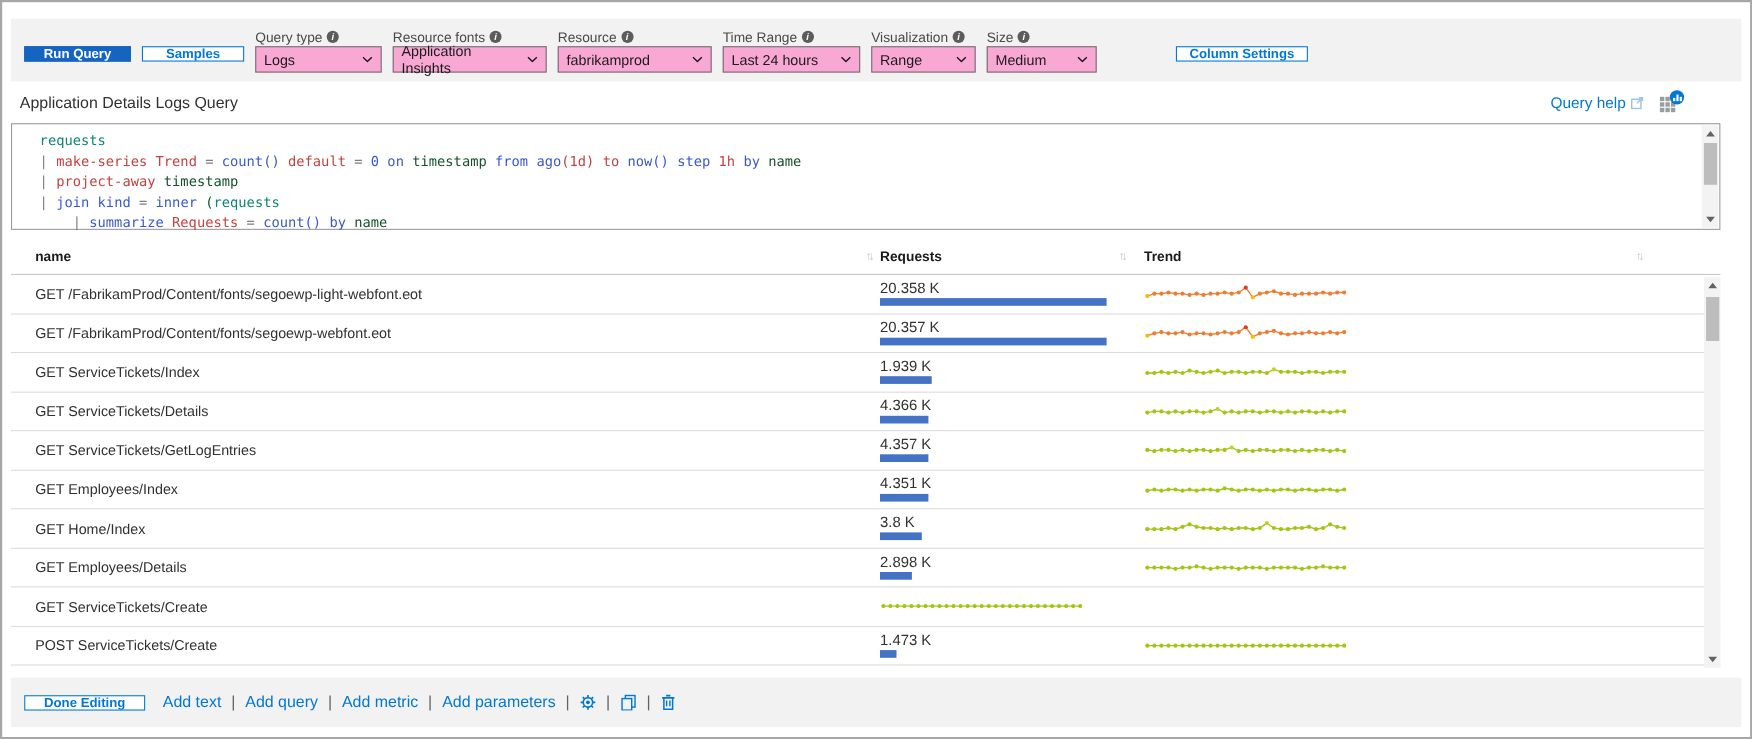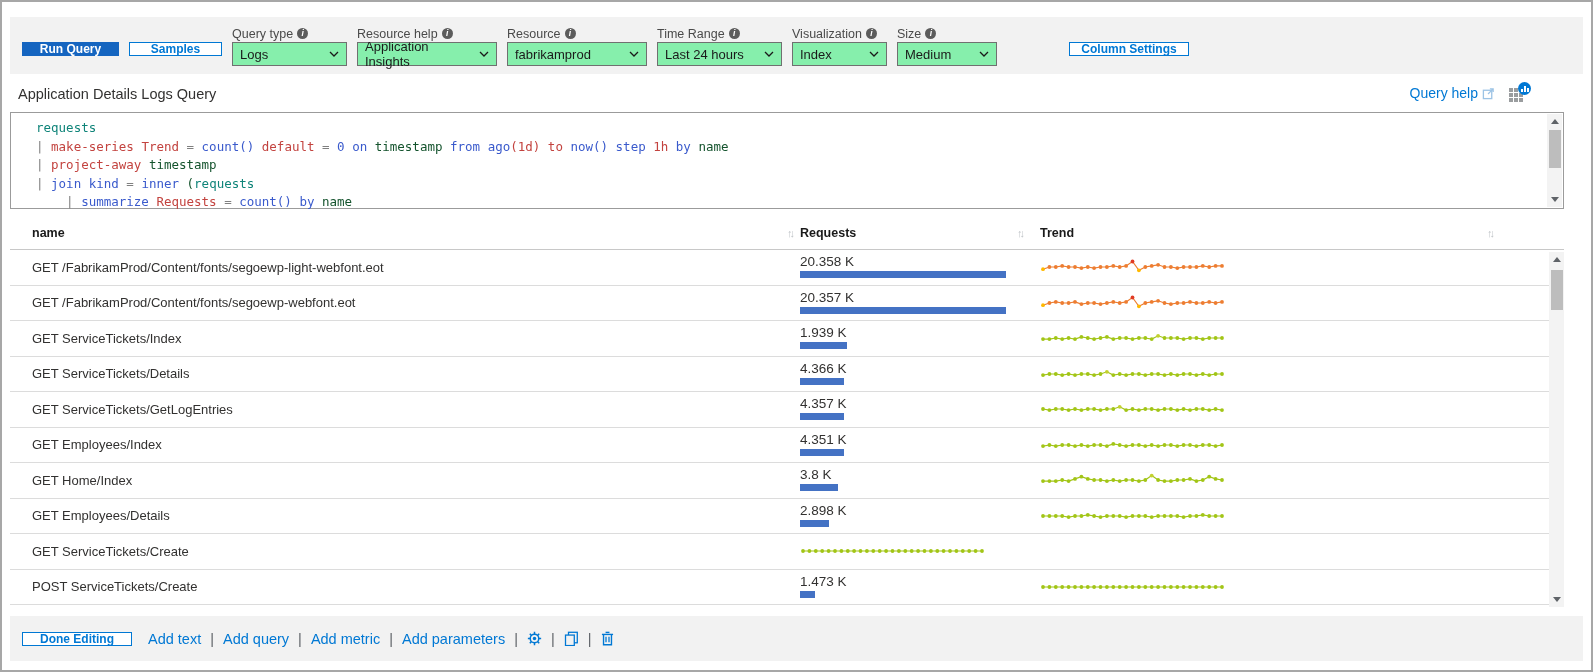--- a/index.html
+++ b/index.html
@@ -13,21 +13,21 @@
              background:#f2f2f2; display:flex; align-items:flex-start; padding:8px 0 0 12px; }
   .ctrl { display:flex; flex-direction:column; margin-right:10px; }
   .ctrl-label { font-size:12.5px; color:#4a4a4a; height:17px; display:flex; align-items:center; gap:4px; white-space:nowrap; }
   .info-dot { display:inline-block; width:11px; height:11px; border-radius:50%; background:#5c5c5c;
               color:#fff; font-size:8.5px; font-weight:bold; text-align:center; line-height:11px; font-style:italic; }
   .btn { height:14px; font-size:12px; display:flex; align-items:center; justify-content:center;
          cursor:pointer; user-select:none; }
   .btn-primary { background:#1565c0; color:#fff; font-weight:bold; width:97px; border:1px solid #1565c0; }
   .btn-outline { background:#fff; color:#0078d4; font-weight:bold; border:1px solid #0078d4;text-align:center; }
   .spacer-label { height:17px; }
-  .dropdown { height:24px; background:#86efac; border:1px solid #707070; display:flex; align-items:center;
+  .dropdown { height:24px; background:#f9a8d4; border:1px solid #707070; display:flex; align-items:center;
               justify-content:space-between; padding:0 7px; font-size:13px; color:#1a1a1a; cursor:pointer; }
   .chev { width:10px; height:6px; flex:none; margin-left:6px; }
 
   
   .section-header { position:absolute; left:8px; right:8px; top:78px; height:30px; }
   .sec-title { position:absolute; left:8px; top:6px; font-size:14.5px; color:#323130; }
   .sec-right { position:absolute; right:52px; top:4px; display:flex; align-items:center; gap:14px; }
   .query-help { color:#0078d4; font-size:14px; display:flex; align-items:center; gap:4px; cursor:pointer; }
   .viz-icon { position:relative; width:22px; height:18px; cursor:pointer; }
   .viz-grid { position:absolute; left:0; bottom:0; display:grid; grid-template-columns:repeat(3,4px);
@@ -110,21 +110,21 @@
           </div>
           <div class="dropdown" style="width:115px">
             <span>Logs</span>
             <svg class="chev" viewBox="0 0 10 6">
               <polyline points="1,1 5,5 9,1" fill="none" stroke="#1a1a1a" stroke-width="1.3"></polyline>
             </svg>
           </div>
         </div>
         <div class="ctrl">
           <div class="ctrl-label">
-            <span>Resource help</span>
+            <span>Resource fonts</span>
             <span class="info-dot">i</span>
           </div>
           <div class="dropdown" style="width:140px">
             <span>Application Insights</span>
             <svg class="chev" viewBox="0 0 10 6">
               <polyline points="1,1 5,5 9,1" fill="none" stroke="#1a1a1a" stroke-width="1.3"></polyline>
             </svg>
           </div>
         </div>
         <div class="ctrl">
@@ -150,21 +150,21 @@
               <polyline points="1,1 5,5 9,1" fill="none" stroke="#1a1a1a" stroke-width="1.3"></polyline>
             </svg>
           </div>
         </div>
         <div class="ctrl">
           <div class="ctrl-label">
             <span>Visualization</span>
             <span class="info-dot">i</span>
           </div>
           <div class="dropdown" style="width:95px">
-            <span>Index</span>
+            <span>Range</span>
             <svg class="chev" viewBox="0 0 10 6">
               <polyline points="1,1 5,5 9,1" fill="none" stroke="#1a1a1a" stroke-width="1.3"></polyline>
             </svg>
           </div>
         </div>
         <div class="ctrl">
           <div class="ctrl-label">
             <span>Size</span>
             <span class="info-dot">i</span>
           </div>

